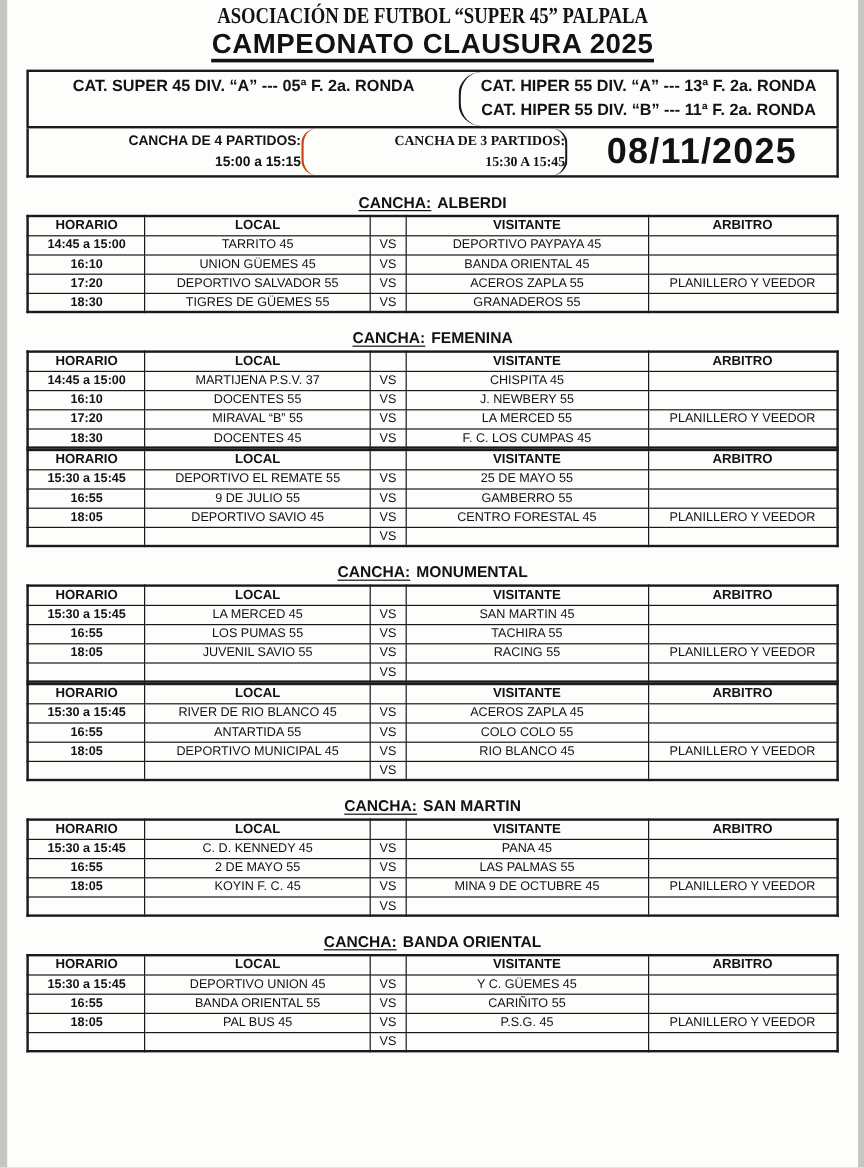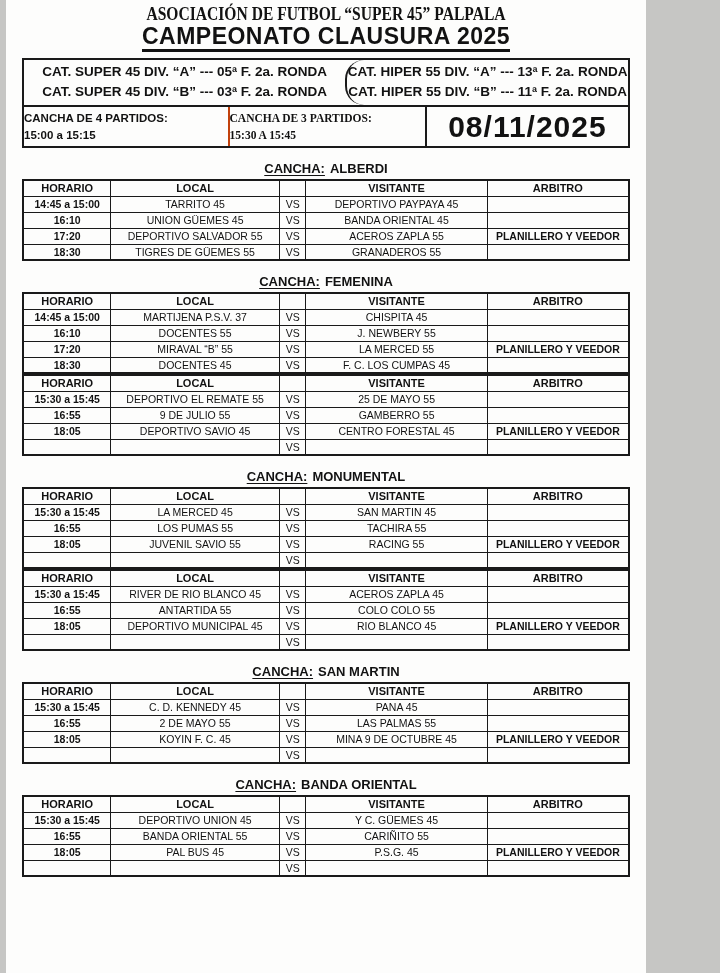--- a/index.html
+++ b/index.html
@@ -1,19 +1,19 @@
 <!DOCTYPE html>
 <html><head>
 <meta charset="utf-8">
 <style>
   * { margin:0; padding:0; box-sizing:border-box; }
   html,body { width:720px; height:973px; }
   body { background:#c6c6c4; overflow:hidden; position:relative; }
   .page {
-    position:absolute; left:6px; top:0; width:640px; height:973px;
+    position:absolute; left:6px; top:0; width:709px; height:973px;
     background:#fdfdfc; color:#121212;
     font-family:"Liberation Sans", sans-serif;
   }
   .inner { padding:3px 16px 0 16px; }
 
   .title1 {
     text-align:center; font-family:"Liberation Serif", serif;
     font-weight:bold; font-size:19px; line-height:21px;
     transform:scaleX(0.82); transform-origin:center;
     letter-spacing:0px; white-space:nowrap;
@@ -23,21 +23,21 @@
     font-size:23px; line-height:25px; font-weight:bold;
     border-bottom:3px solid #121212; letter-spacing:0.5px; white-space:nowrap;text-align:center;
   }
 
   .cat-box { display:flex; border:2px solid #1a1a1a; }
   .cat-col { width:53.2%; padding:2px 0 3px 0; text-align:center;border-radius:19px; }
   .cat-col.right { width:46.8%; border-left:2px solid #1a1a1a; }
   .cat-line { font-weight:bold; font-size:13.5px; line-height:20px; white-space:nowrap; }
 
   .info-box { display:flex; border:2px solid #1a1a1a; border-top:none; height:41px; }
-  .info-cell { width:33.7%; text-align:left; padding-top:3px; }
+  .info-cell { width:33.7%; text-align:right; padding-top:3px;border-radius:13px; }
   .info-cell.mid { width:33.0%; border-left:2px solid #c2410c; border-right:2px solid #1a1a1a;font-family:Liberation Serif, serif; }
   .info-line { font-weight:bold; font-size:11.5px; line-height:17px; white-space:nowrap; }
   .date-cell {
     width:33.3%; display:flex; align-items:center; justify-content:center;
     font-weight:bold; font-size:30px; letter-spacing:1px;
   }
 
   .venue-heading { text-align:center; font-weight:bold; font-size:13px; line-height:14px; margin-top:14px; margin-bottom:3px; }
   .venue-label { text-decoration:underline; text-underline-offset:2px; }
   .venue-name { margin-left:5px; }
@@ -48,35 +48,34 @@
     font-size:10.5px; text-align:center; vertical-align:middle;
     overflow:hidden; white-space:nowrap;
   }
   .match-table th { font-weight:bold; font-size:11px; }
   col.c-hor { width:14.5%; }
   col.c-loc { width:27.8%; }
   col.c-vs  { width:4.4%;  }
   col.c-vis { width:29.9%; }
   col.c-arb { width:23.4%; }
   td.c-hor { font-weight:bold; }
-  td.c-arb { font-weight:bold; }
+  td.c-arb { font-weight:normal; }
 </style>
 </head>
 <body>
 
 <div class="page">
   <div class="inner">
 
     <div class="title1">ASOCIACIÓN DE FUTBOL “SUPER 45” PALPALA</div>
     <div class="title2">CAMPEONATO CLAUSURA 2025</div>
 
     <div class="cat-box">
       <div class="cat-col">
         <div class="cat-line">CAT. SUPER 45 DIV. “A” --- 05ª F.  2a. RONDA</div>
-        <div class="cat-line">CAT. SUPER 45 DIV. “B” --- 03ª F.  2a. RONDA</div>
       </div>
       <div class="cat-col right">
         <div class="cat-line">CAT. HIPER 55 DIV. “A” --- 13ª F.  2a. RONDA</div>
         <div class="cat-line">CAT. HIPER 55 DIV. “B” --- 11ª F.  2a. RONDA</div>
       </div>
     </div>
 
     <div class="info-box">
       <div class="info-cell">
         <div class="info-line">CANCHA DE 4 PARTIDOS:</div>

